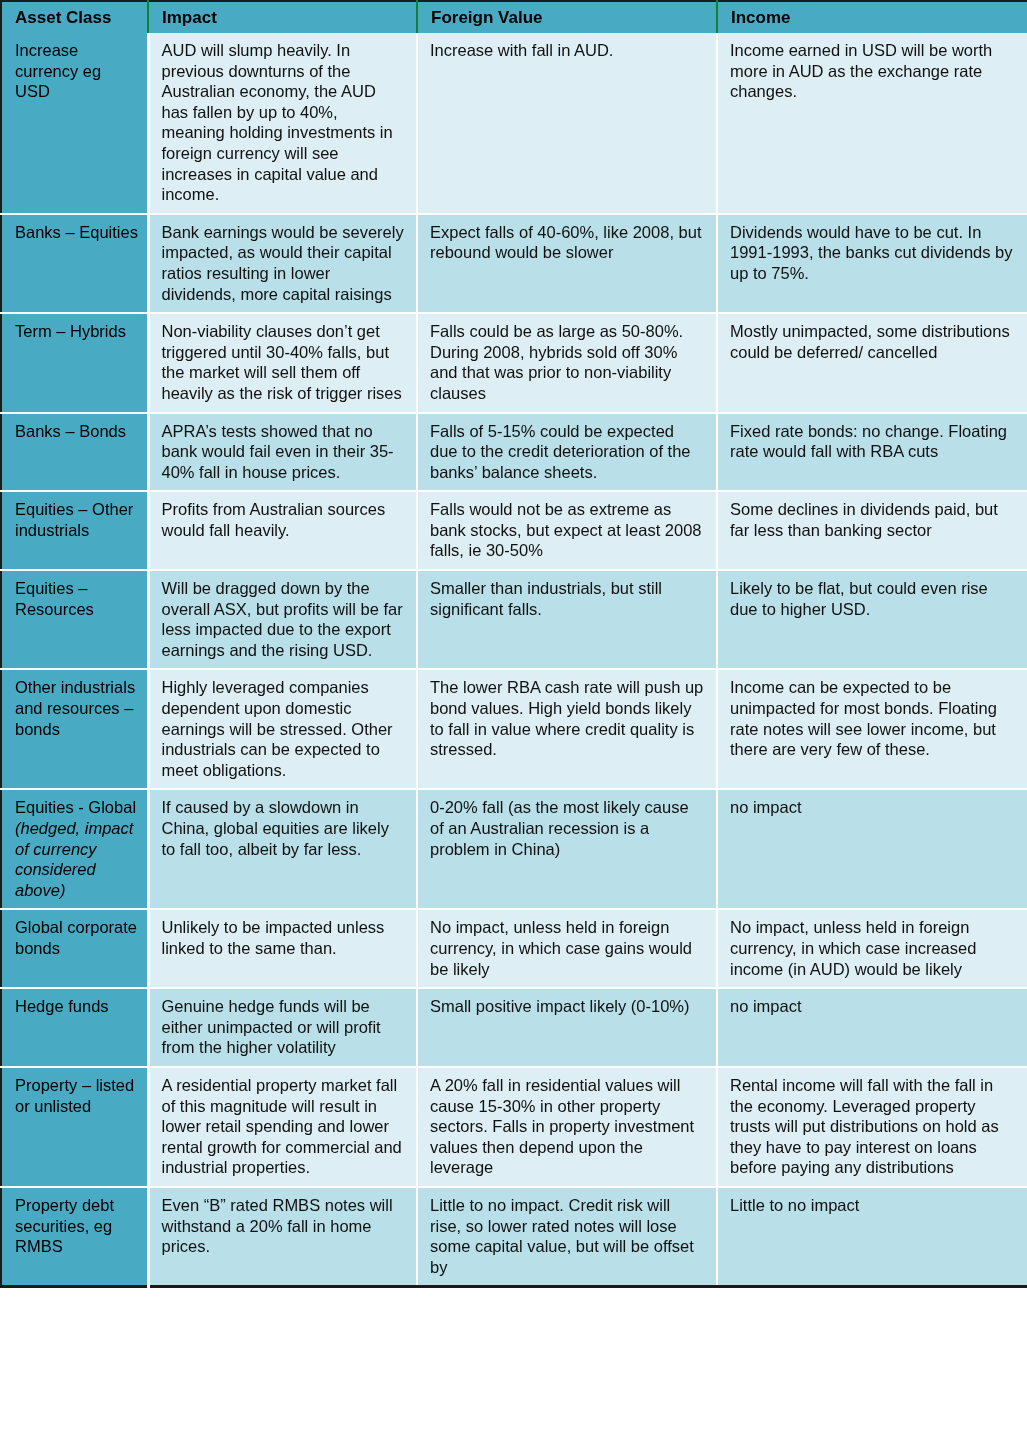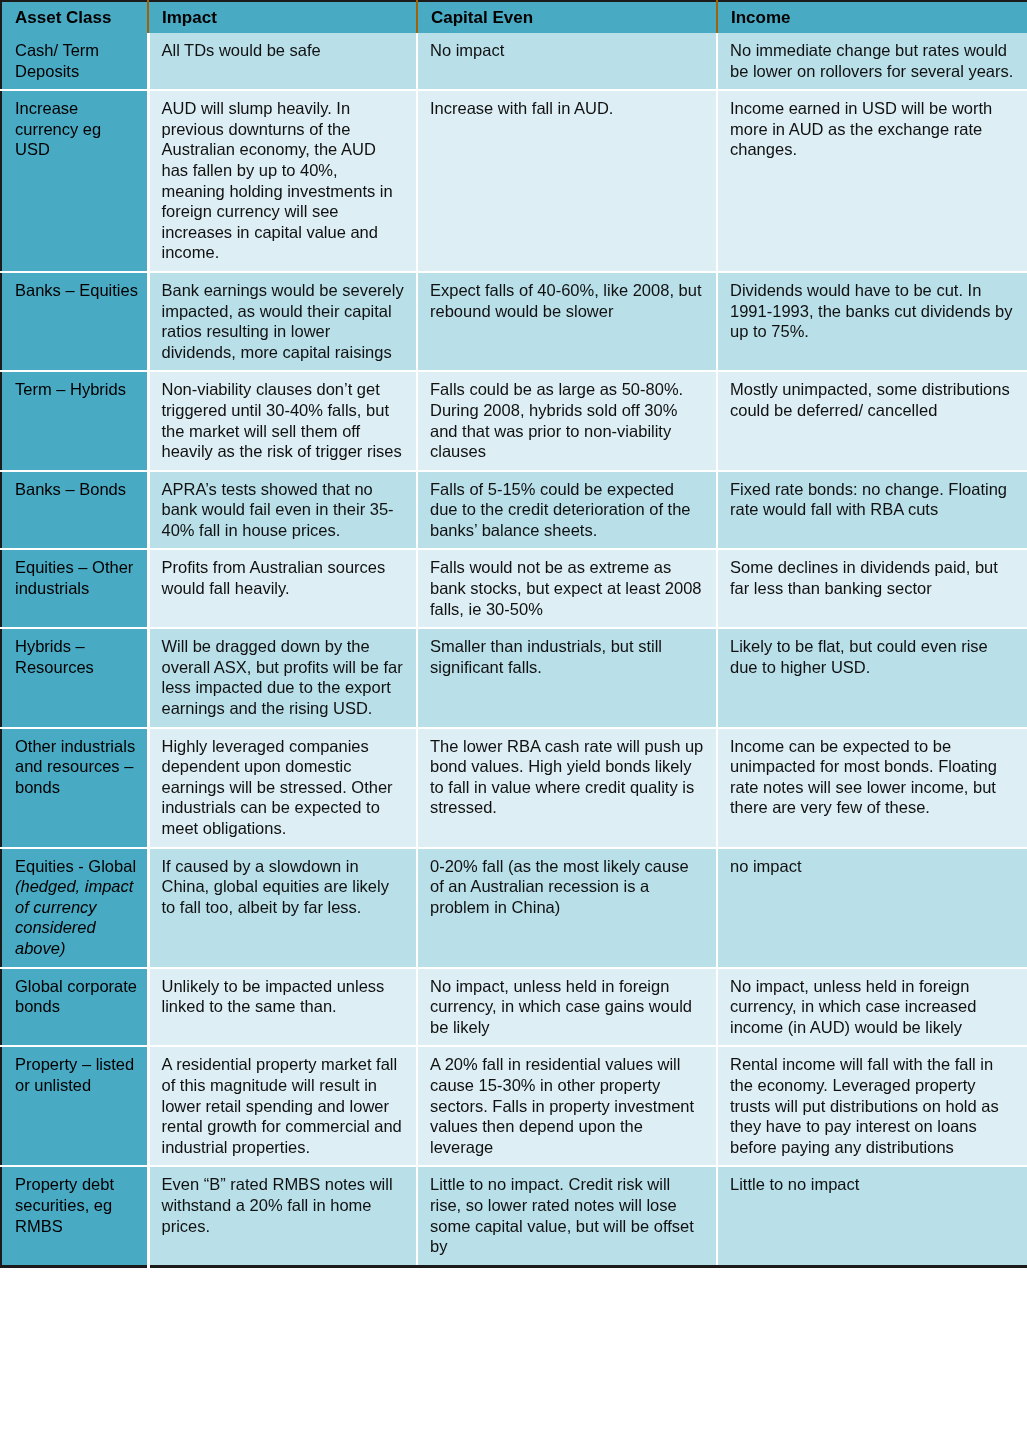--- a/index.html
+++ b/index.html
@@ -34,21 +34,21 @@
 
   thead th {
     background: #49aac4;
     color: #000000;
     text-align: left;
     font-weight: bold;
     font-size: 17px;
     line-height: 20px;
     padding: 6px 10px 5px 13px;
     vertical-align: middle;
-    border-right: 2px solid #a16207;
+    border-right: 2px solid #15803d;
     white-space: nowrap;
   }
   thead th:last-child { border-right: none; }
 
   tbody td {
     vertical-align: top;
     font-size: 16.5px;
     line-height: 20.6px;
     color: #111111;
     padding: 7px 12px 8px 12px;
@@ -84,31 +84,25 @@
     <colgroup>
       <col class="c0">
         <col class="c1">
         <col class="c2">
         <col class="c3">
     </colgroup>
     <thead>
       <tr>
         <th>Asset Class</th>
         <th>Impact</th>
-        <th>Capital Even</th>
+        <th>Foreign Value</th>
         <th>Income</th>
       </tr>
     </thead>
     <tbody id="tbody">
-        <tr class="odd">
-          <td class="asset"><span>Cash/ Term Deposits</span></td>
-          <td class="data">All TDs would be safe</td>
-          <td class="data">No impact</td>
-          <td class="data">No immediate change but rates would be lower on rollovers for several years.</td>
-        </tr>
         <tr class="even">
           <td class="asset"><span>Increase currency eg USD</span></td>
           <td class="data">AUD will slump heavily. In previous downturns of the Australian economy, the AUD has fallen by up to 40%, meaning holding investments in foreign currency will see increases in capital value and income.</td>
           <td class="data">Increase with fall in AUD.</td>
           <td class="data">Income earned in USD will be worth more in AUD as the exchange rate changes.</td>
         </tr>
         <tr class="odd">
           <td class="asset"><span>Banks – Equities</span></td>
           <td class="data">Bank earnings would be severely impacted, as would their capital ratios resulting in lower dividends, more capital raisings</td>
           <td class="data">Expect falls of 40-60%, like 2008, but rebound would be slower</td>
@@ -126,21 +120,21 @@
           <td class="data">Falls of 5-15% could be expected due to the credit deterioration of the banks’ balance sheets.</td>
           <td class="data">Fixed rate bonds: no change. Floating rate would fall with RBA cuts</td>
         </tr>
         <tr class="even">
           <td class="asset"><span>Equities – Other industrials</span></td>
           <td class="data">Profits from Australian sources would fall heavily.</td>
           <td class="data">Falls would not be as extreme as bank stocks, but expect at least 2008 falls, ie 30-50%</td>
           <td class="data">Some declines in dividends paid, but far less than banking sector</td>
         </tr>
         <tr class="odd">
-          <td class="asset"><span>Hybrids – Resources</span></td>
+          <td class="asset"><span>Equities – Resources</span></td>
           <td class="data">Will be dragged down by the overall ASX, but profits will be far less impacted due to the export earnings and the rising USD.</td>
           <td class="data">Smaller than industrials, but still significant falls.</td>
           <td class="data">Likely to be flat, but could even rise due to higher USD.</td>
         </tr>
         <tr class="even">
           <td class="asset"><span>Other industrials and resources – bonds</span></td>
           <td class="data">Highly leveraged companies dependent upon domestic earnings will be stressed. Other industrials can be expected to meet obligations.</td>
           <td class="data">The lower RBA cash rate will push up bond values. High yield bonds likely to fall in value where credit quality is stressed.</td>
           <td class="data">Income can be expected to be unimpacted for most bonds. Floating rate notes will see lower income, but there are very few of these.</td>
         </tr>
@@ -149,20 +143,26 @@
           <td class="data">If caused by a slowdown in China, global equities are likely to fall too, albeit by far less.</td>
           <td class="data"> 0-20% fall (as the most likely cause of an Australian recession is a problem in China)</td>
           <td class="data">no impact</td>
         </tr>
         <tr class="even">
           <td class="asset"><span>Global corporate bonds</span></td>
           <td class="data">Unlikely to be impacted unless linked to the same than.</td>
           <td class="data">No impact, unless held in foreign currency, in which case gains would be likely</td>
           <td class="data">No impact, unless held in foreign currency, in which case increased income (in AUD) would be likely</td>
         </tr>
+        <tr class="odd">
+          <td class="asset"><span>Hedge funds</span></td>
+          <td class="data">Genuine hedge funds will be either unimpacted or will profit from the higher volatility</td>
+          <td class="data">Small positive impact likely (0-10%)</td>
+          <td class="data">no impact</td>
+        </tr>
         <tr class="even">
           <td class="asset"><span>Property – listed or unlisted</span></td>
           <td class="data">A residential property market fall of this magnitude will result in lower retail spending and lower rental growth for commercial and industrial properties.</td>
           <td class="data">A 20% fall in residential values will cause 15-30% in other property sectors. Falls in property investment values then depend upon the leverage</td>
           <td class="data">Rental income will fall with the fall in the economy. Leveraged property trusts will put distributions on hold as they have to pay interest on loans before paying any distributions</td>
         </tr>
         <tr class="odd">
           <td class="asset"><span>Property debt securities, eg RMBS</span></td>
           <td class="data">Even “B” rated RMBS notes will withstand a 20% fall in home prices.</td>
           <td class="data">Little to no impact. Credit risk will rise, so lower rated notes will lose some capital value, but will be offset by</td>

